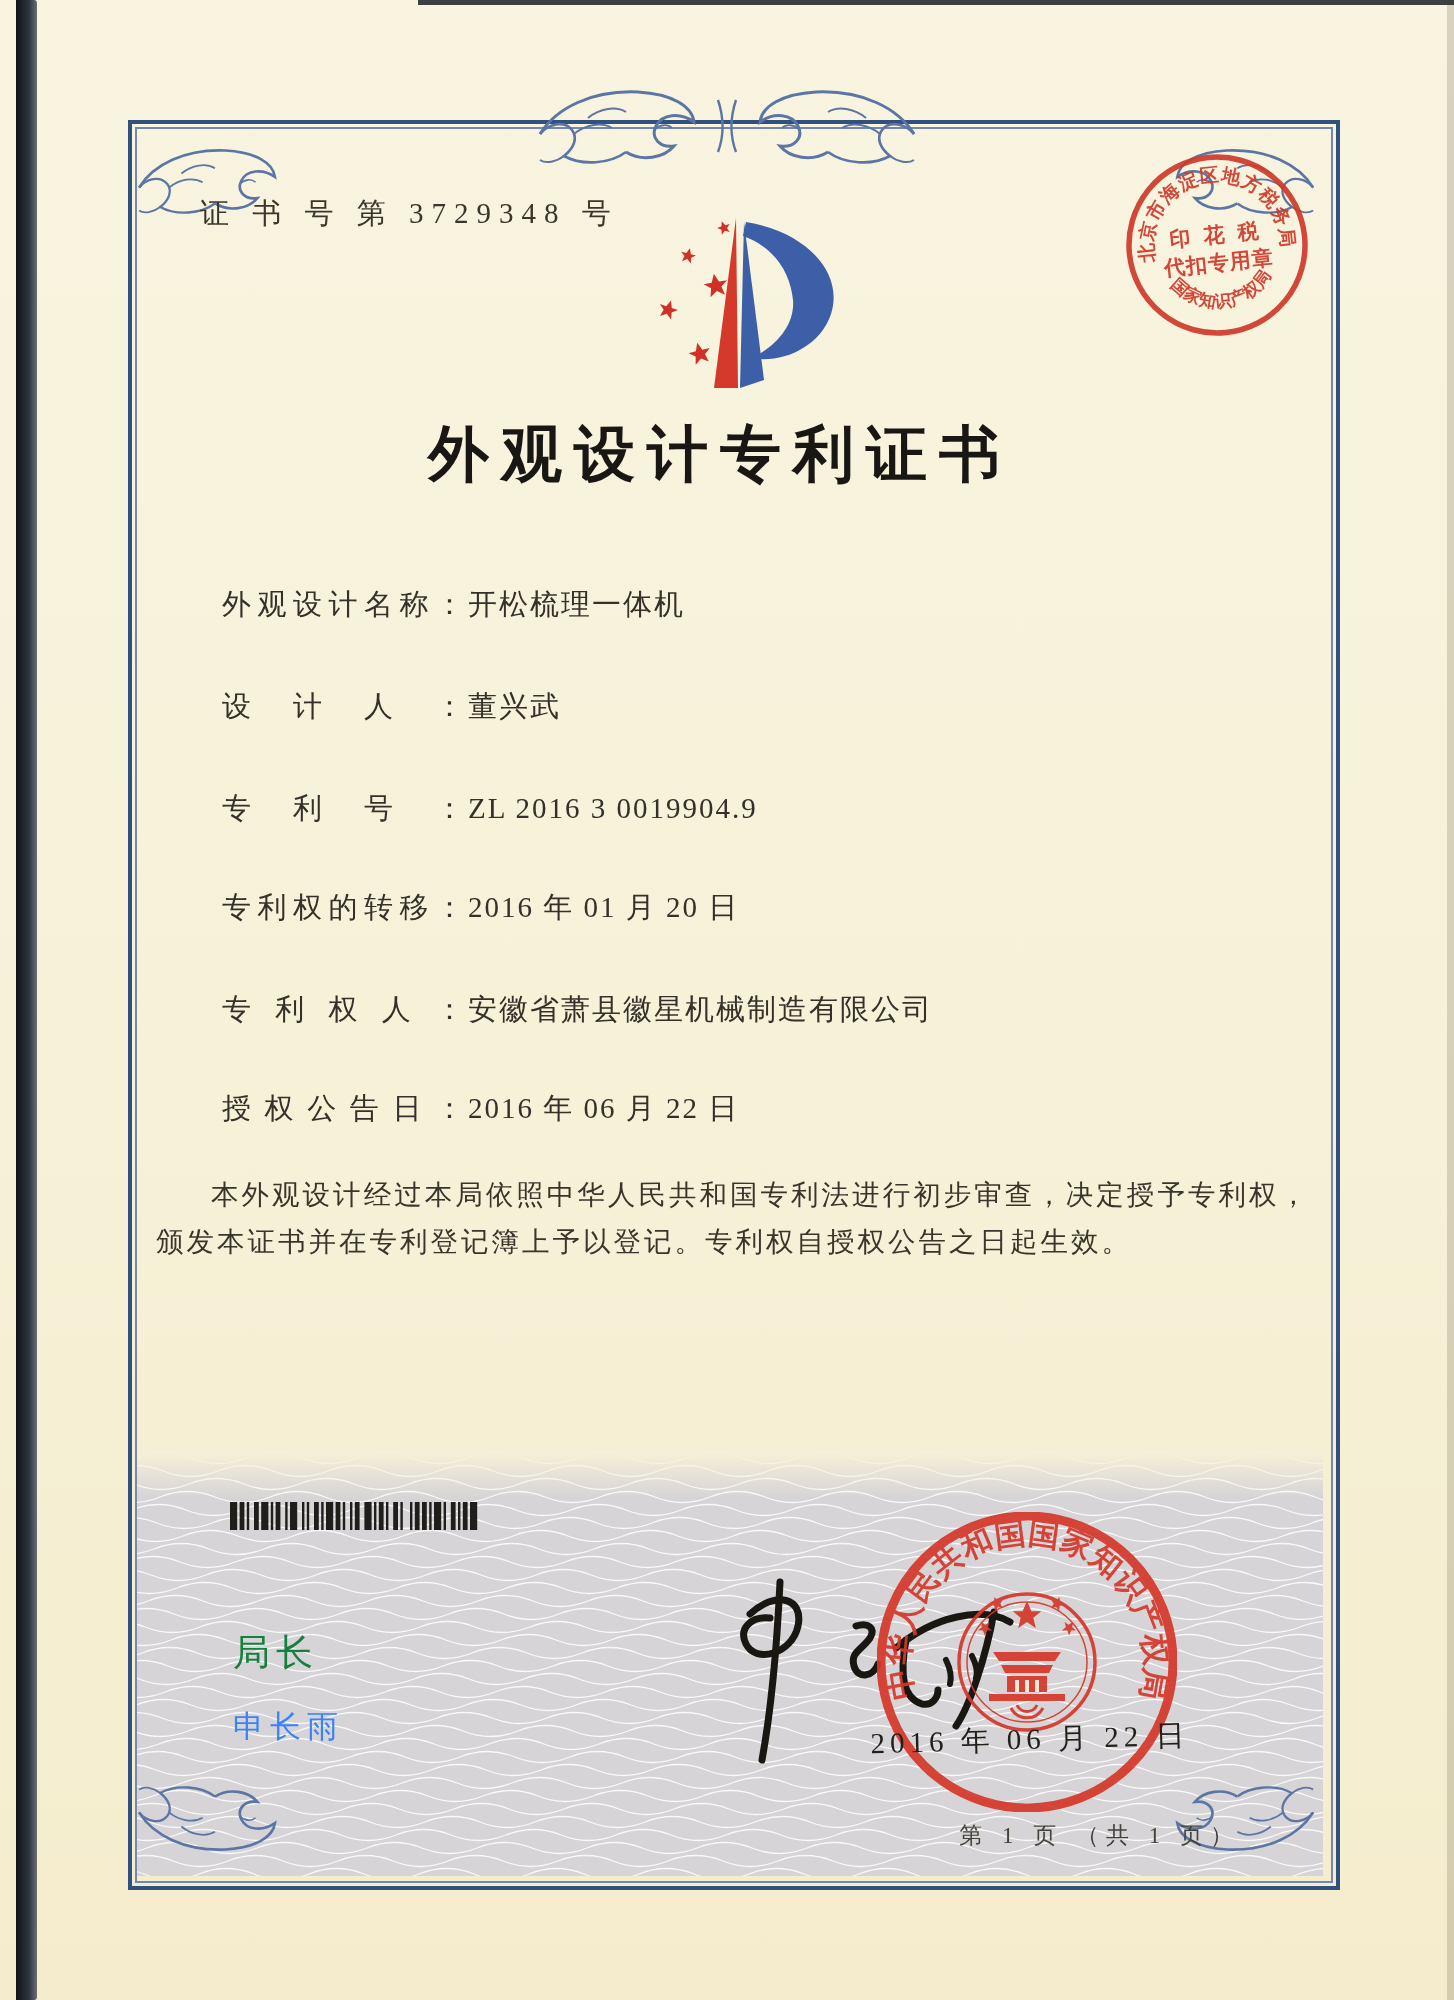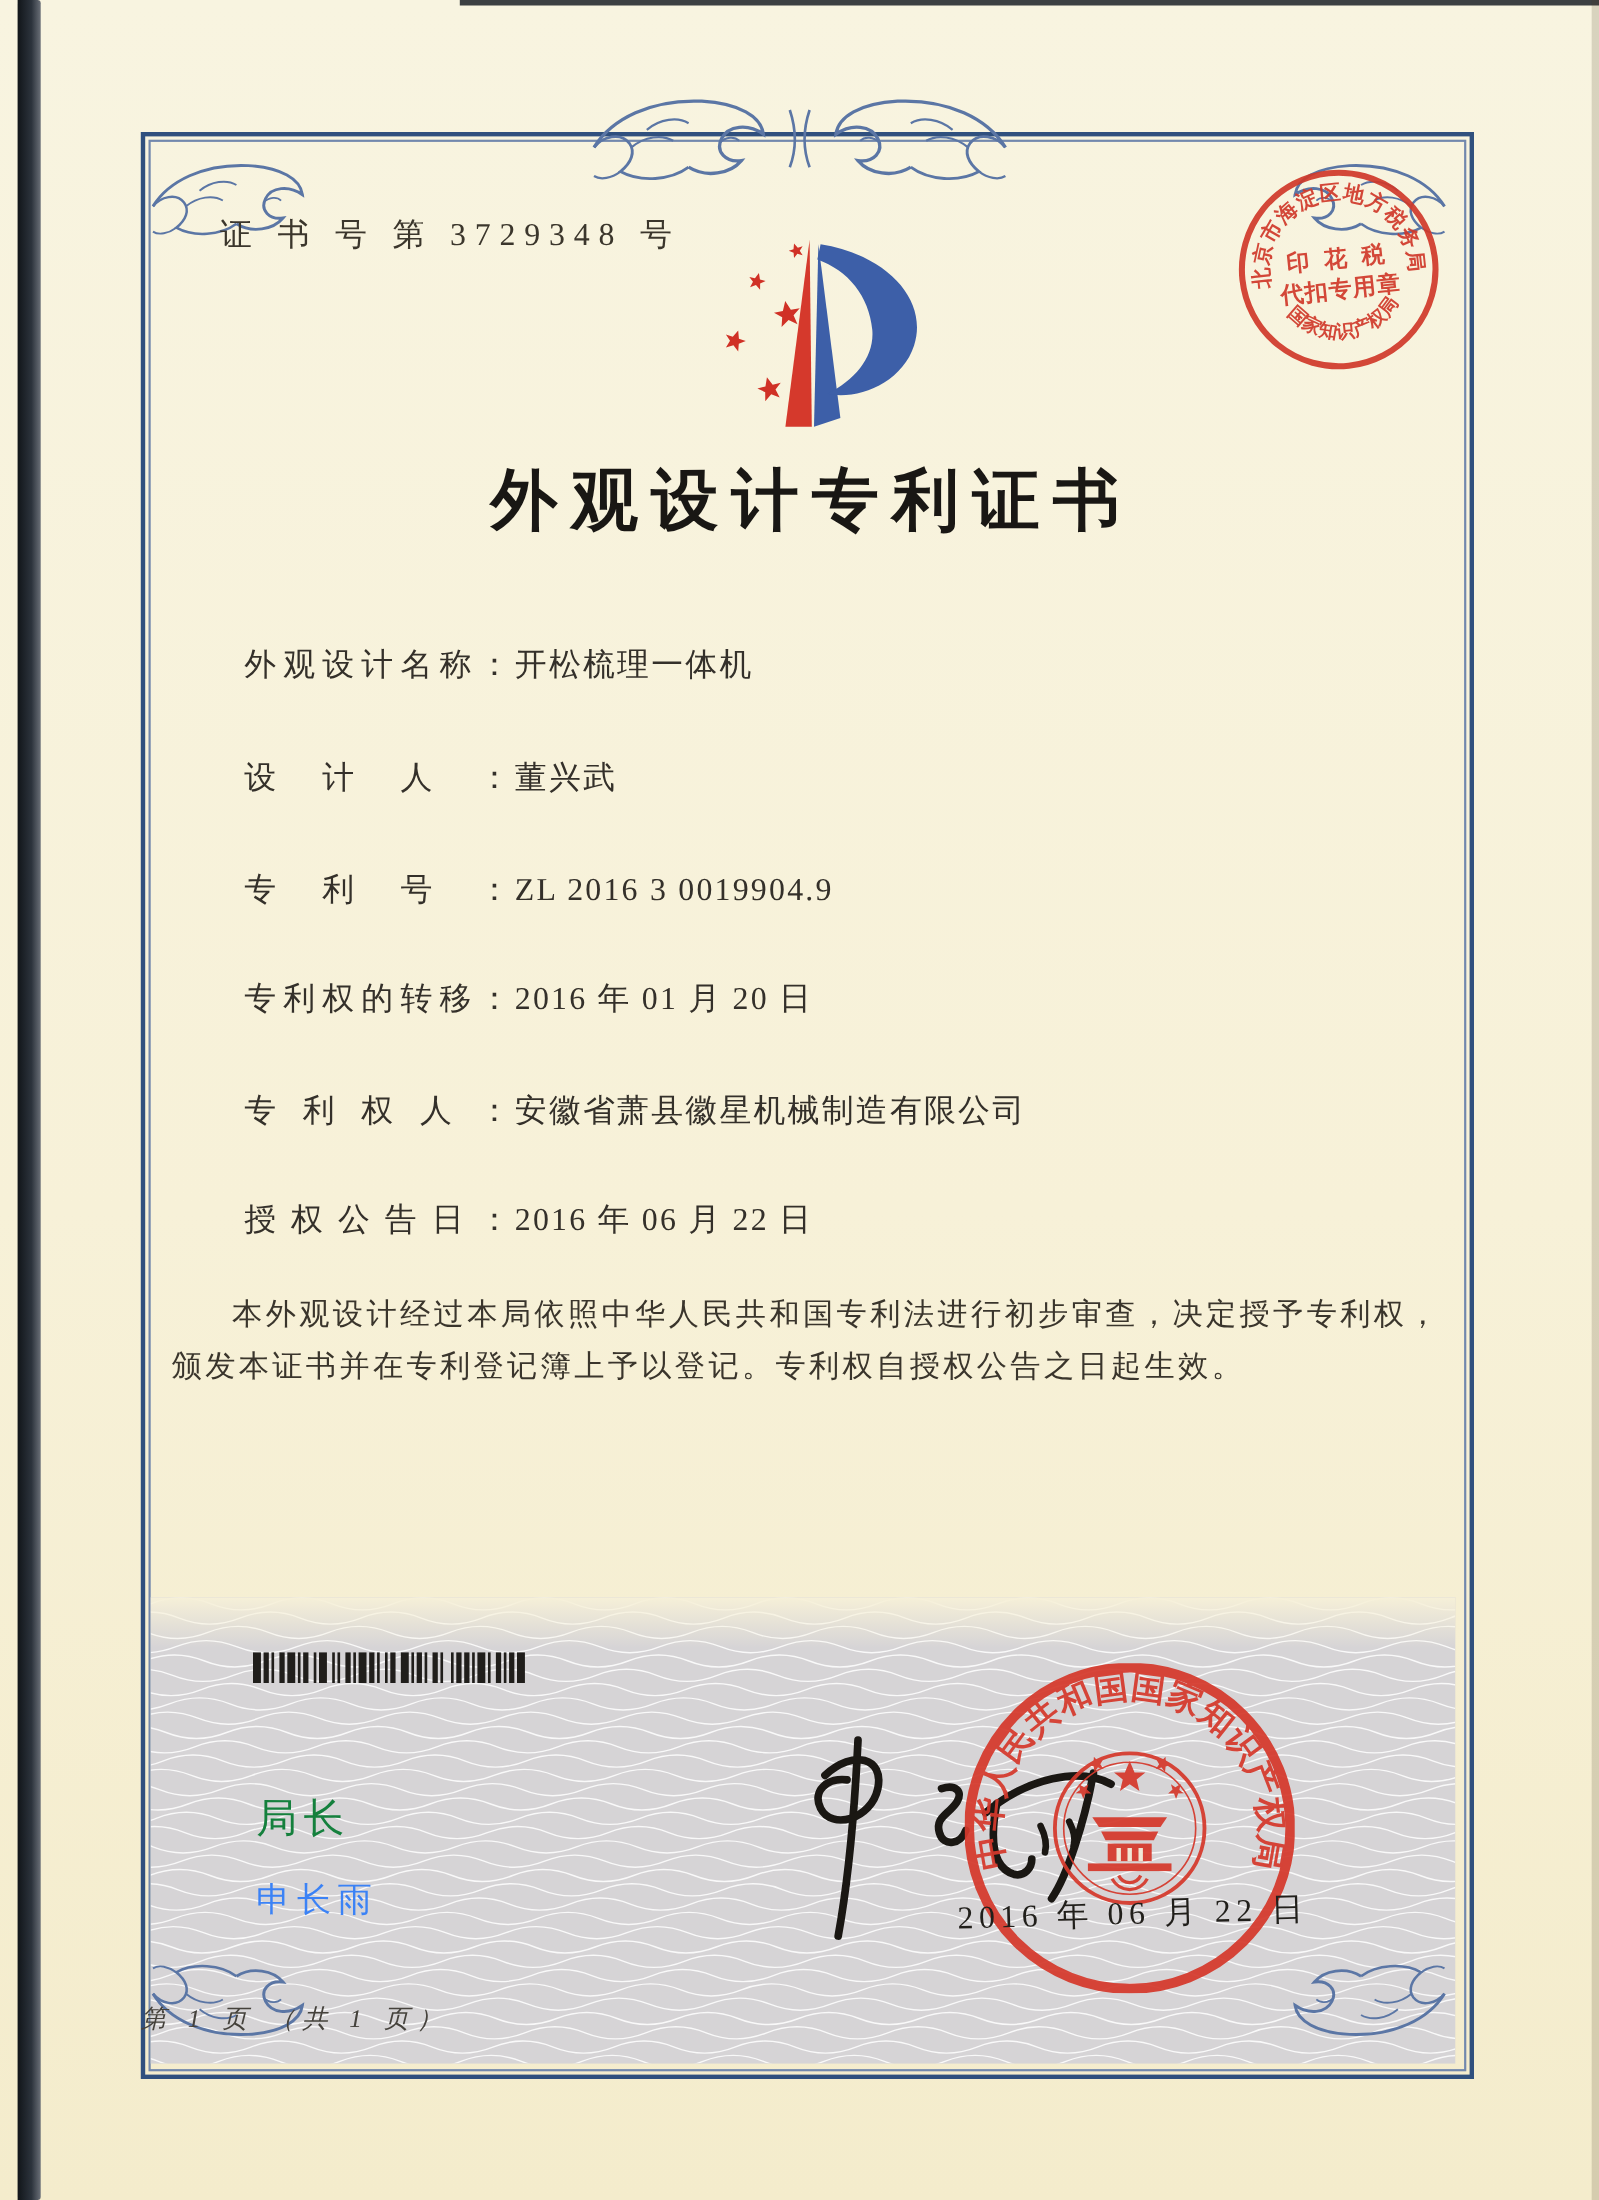--- a/index.html
+++ b/index.html
@@ -18,42 +18,42 @@
   .frame{left:128px;top:120px;width:1204px;height:1762px;border:4px solid #30507e;}
   .frame-inner{position:absolute;inset:3px;border:2px solid #7288ad;}
   
   .band{left:137px;top:1452px;width:1186px;height:424px;background:#d6d4d6;overflow:hidden;}
   .band-fade{position:absolute;left:0;top:0;width:100%;height:46px;
     background:linear-gradient(180deg,#f6f0d8,rgba(246,240,216,0));}
   
   .cert-no{left:200px;top:194px;font-size:29px;letter-spacing:8px;color:#3b362c;}
   .logo{left:628px;top:206px;}
   .tax-stamp{left:1122px;top:150px;transform:rotate(-6deg);opacity:.92;}
-  .title{left:136px;top:414px;width:1204px;text-align:center;font-size:61px;font-weight:bold;
+  .title{left:118px;top:414px;width:1204px;text-align:center;font-size:61px;font-weight:bold;
     letter-spacing:12px;color:#191714;}
   
   .field-row{left:222px;width:1000px;height:42px;font-size:29px;letter-spacing:2px;color:#34302a;white-space:nowrap;}
   .field-label{display:inline-block;width:244px;text-align:justify;text-align-last:justify;}
   .field-value{display:inline-block;margin-left:2px;}
   
   .body-text{left:140px;top:1155px;width:1186px;font-size:27.5px;line-height:47px;
     letter-spacing:3px;color:#3a352c;text-align:justify;}
   .body-text p{margin:16px;text-indent:2em;}
   
   .barcode{left:230px;top:1502px;}
   .signatory-title{left:233px;top:1628px;font-family:"Liberation Sans",sans-serif;
     font-size:37px;letter-spacing:6px;color:#15803d;}
   .signatory-name{left:233px;top:1690px;font-family:"Liberation Sans",sans-serif;
     font-size:31px;letter-spacing:6px;color:#3b82f6;margin-top:16px;}
   .signature{left:688px;top:1572px;}
   .seal{left:877px;top:1512px;opacity:.93;}
   .seal-date{left:845px;top:1720px;width:370px;text-align:center;font-size:29px;
     letter-spacing:5px;color:#211f1b;transform:rotate(-1.5deg);}
-  .footer{left:128px;top:1820px;width:1112px;text-align:left;font-size:23px;
-    letter-spacing:7px;color:#45423c;font-style:italic;}
+  .footer{left:128px;top:1820px;width:1112px;text-align:right;font-size:23px;
+    letter-spacing:7px;color:#45423c;}
   .flourish{color:#5b76a5;}
 </style>
 </head>
 <body>
 
 <svg width="0" height="0" style="position:absolute">
   <defs>
     <polygon id="star" points="0,-10 2.94,-3.09 9.51,-3.09 4.2,1.18 5.88,8.09 0,4 -5.88,8.09 -4.2,1.18 -9.51,-3.09 -2.94,-3.09"></polygon>
     <g id="flourish-half" fill="none" stroke="currentColor">
       <path d="M6,56 C22,30 58,12 104,14 C138,16 158,28 160,44 C146,34 128,36 122,48 C116,60 126,70 140,68 C130,80 108,84 92,74" stroke-width="3"></path>

